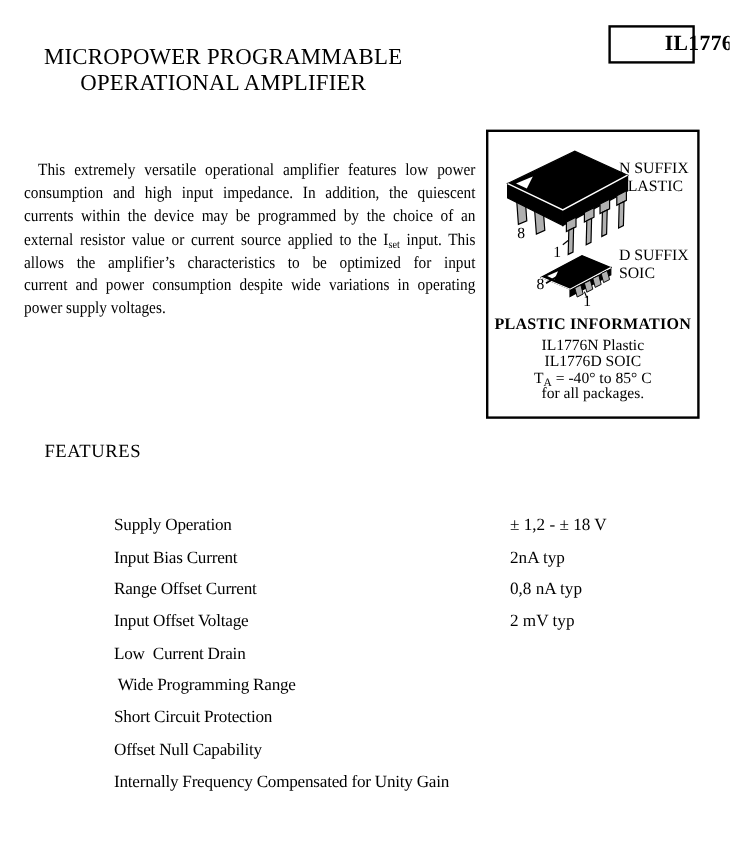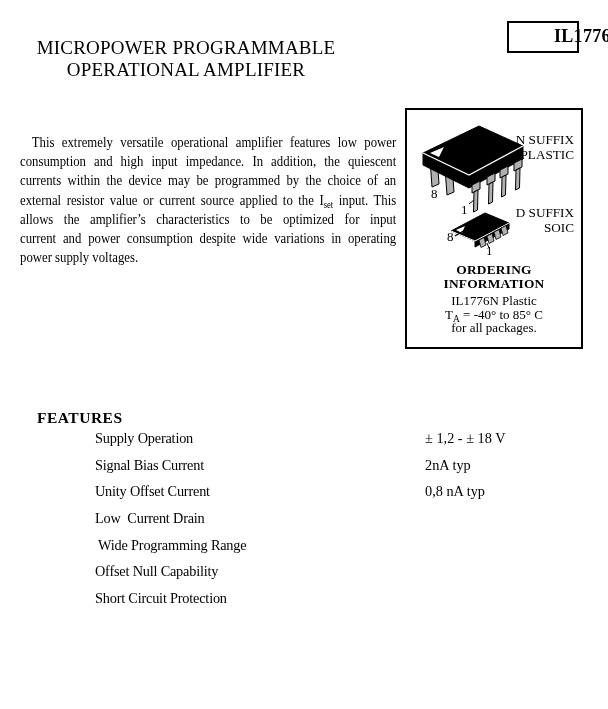--- a/index.html
+++ b/index.html
@@ -33,34 +33,34 @@
   .dline.last  { text-align-last:left; }
   .desc sub, .ord sub { font-size:9.5px; vertical-align:-3px; line-height:0; }
   
   .pkg-box {
     position:absolute; left:405px; top:108px; width:178px; height:241px;
     border:2px solid #000; box-sizing:border-box;
   }
   .dip-wrap  { position:absolute; left:10px; top:8px;  width:114px; height:100px; }
   .soic-wrap { position:absolute; left:34px; top:90px; width:86px;  height:56px; }
   .suffix {
-    position:absolute; right:7px; text-align:right;
+    position:absolute; right:7px; text-align:left;
     font-size:13.2px; line-height:15px;
   }
   .suffix.n { top:22px; }
   .suffix.d { top:95px; }
   .ord {
     position:absolute; left:0; right:0; top:153px;
     text-align:center; font-size:13px; line-height:13.5px;
   }
   .ord-head { font-weight:bold; font-size:13.4px; margin-bottom:4px; letter-spacing:.2px; }
   
   .features-heading {
-    position:absolute; left:37px; top:409px;
-    font-size:15.5px; letter-spacing:.5px;font-weight:bold;
+    position:absolute; left:37px; top:368px;
+    font-size:15.5px; letter-spacing:.5px;
   }
   .features {
     position:absolute; left:95px; top:425px; width:490px;
   }
   .frow { height:26.72px; display:flex; align-items:center; }
   .flabel { width:330px; font-size:14.3px; letter-spacing:-.2px; white-space:pre; }
   .fvalue { font-size:14.3px; white-space:pre; }
   svg text { font-family:"Liberation Serif","DejaVu Serif",serif; }
 </style>
 </head>
@@ -138,51 +138,60 @@
       <text x="45" y="55" font-size="13">1</text>
     </svg>
   </div>
 
   <div class="suffix d">
     <div>D SUFFIX</div>
     <div>SOIC</div>
   </div>
 
   <div class="ord">
-    <div class="ord-head">ORDERING INFORMATION</div>
+    <div class="ord-head">PLASTIC INFORMATION</div>
     <div>IL1776N Plastic</div>
+    <div>IL1776D SOIC</div>
     <div><span>T</span><sub>A</sub><span> = -40° to 85° C</span></div>
     <div>for all packages.</div>
   </div>
 </div>
 
 <div class="features-heading">FEATURES</div>
 
 <div class="features">
   <div class="frow">
     <span class="flabel">Supply Operation</span>
     <span class="fvalue">± 1,2 - ± 18 V</span>
   </div>
   <div class="frow">
-    <span class="flabel">Signal Bias Current</span>
+    <span class="flabel">Input Bias Current</span>
     <span class="fvalue">2nA typ</span>
   </div>
   <div class="frow">
-    <span class="flabel">Unity Offset Current</span>
+    <span class="flabel">Range Offset Current</span>
     <span class="fvalue">0,8 nA typ</span>
+  </div>
+  <div class="frow">
+    <span class="flabel">Input Offset Voltage</span>
+    <span class="fvalue">2 mV typ</span>
   </div>
   <div class="frow">
     <span class="flabel">Low  Current Drain</span>
     <span class="fvalue"></span>
   </div>
   <div class="frow">
     <span class="flabel"> Wide Programming Range</span>
     <span class="fvalue"></span>
   </div>
   <div class="frow">
+    <span class="flabel">Short Circuit Protection</span>
+    <span class="fvalue"></span>
+  </div>
+  <div class="frow">
     <span class="flabel">Offset Null Capability</span>
     <span class="fvalue"></span>
   </div>
   <div class="frow">
-    <span class="flabel">Short Circuit Protection</span>
+    <span class="flabel">Internally Frequency Compensated for Unity Gain</span>
     <span class="fvalue"></span>
   </div>
 </div>
 
 </body></html>

